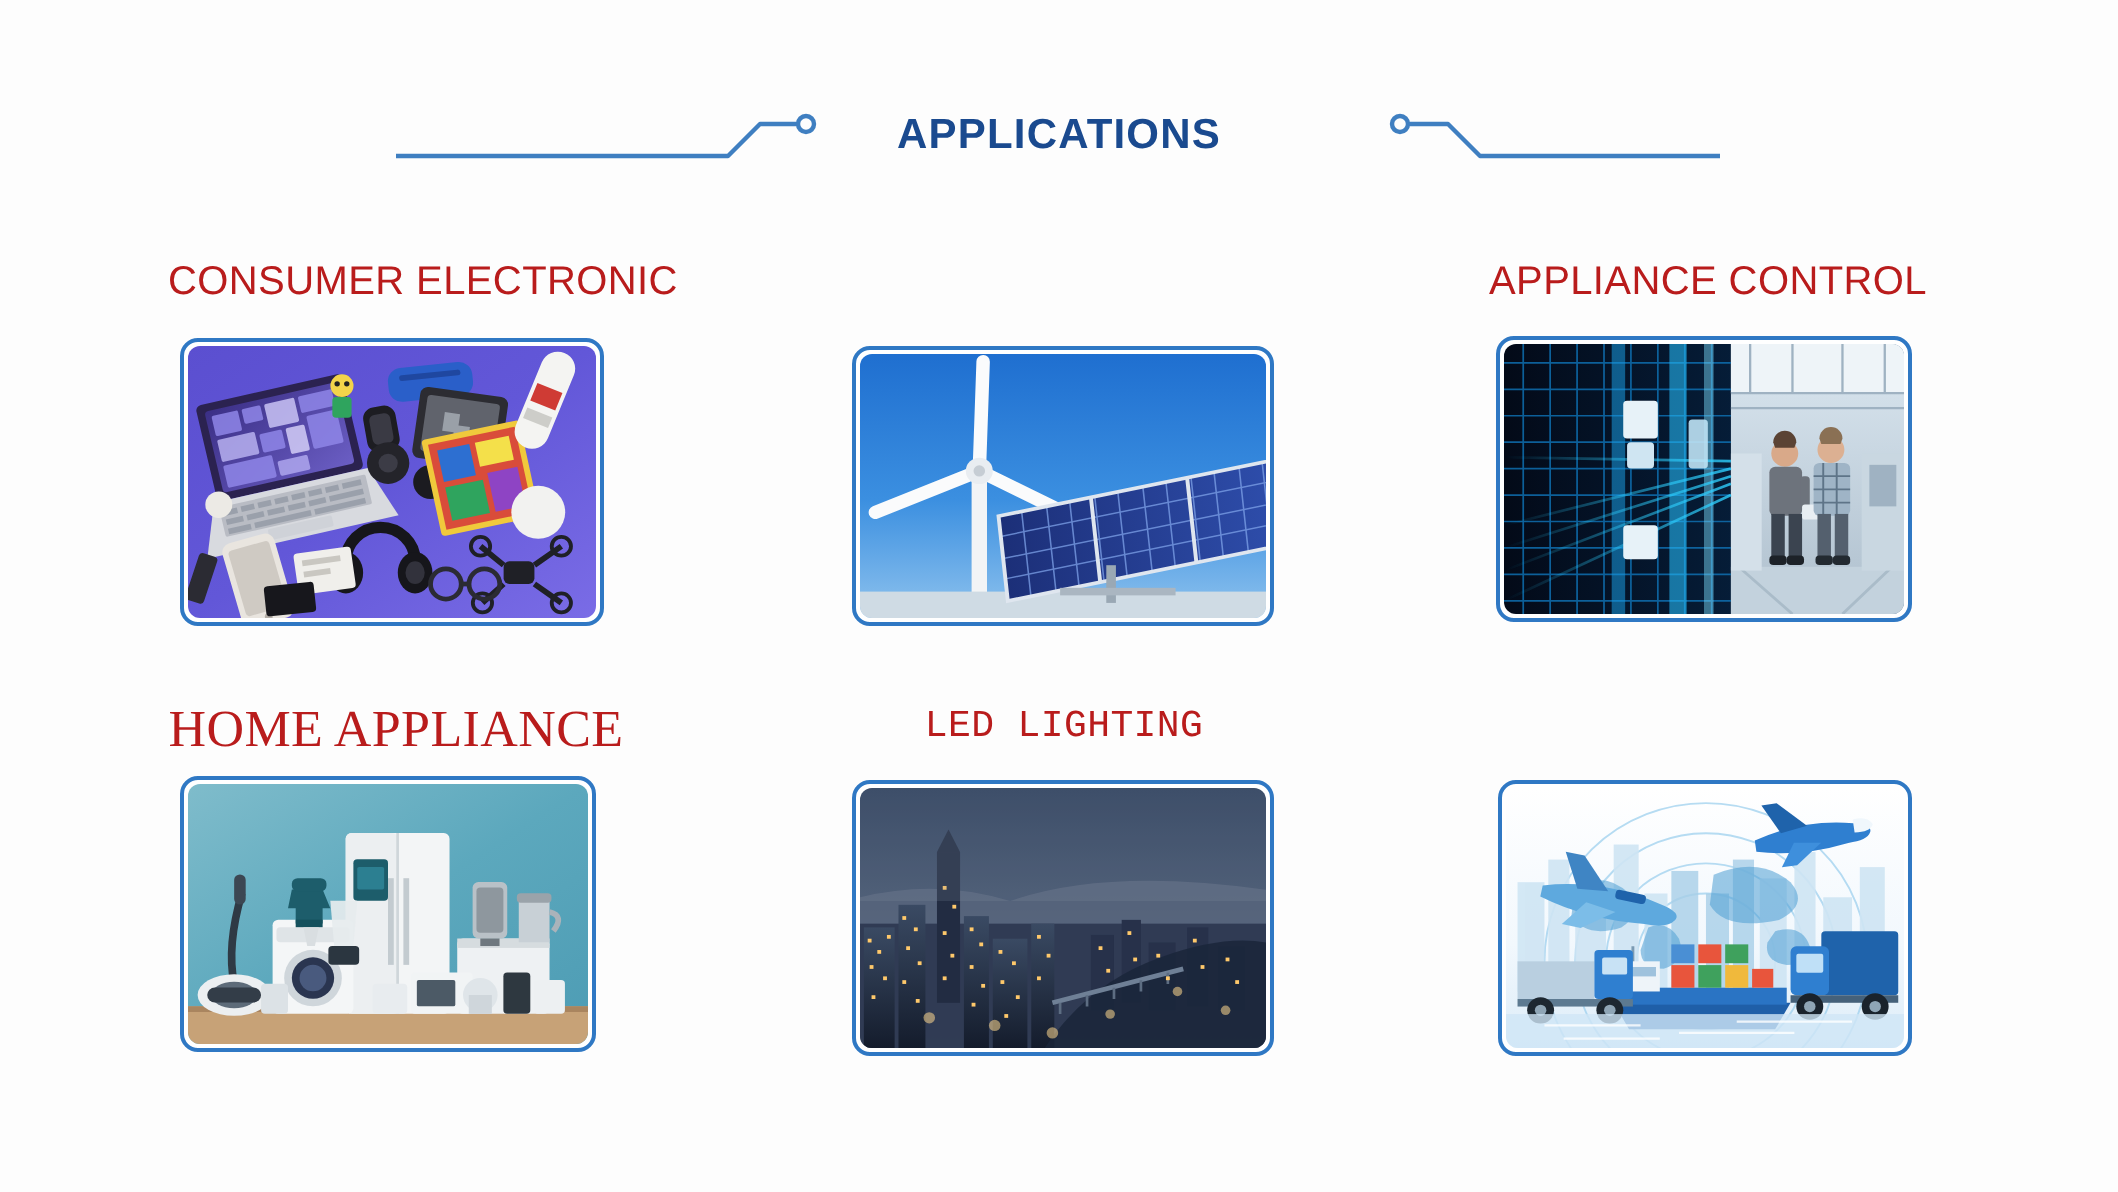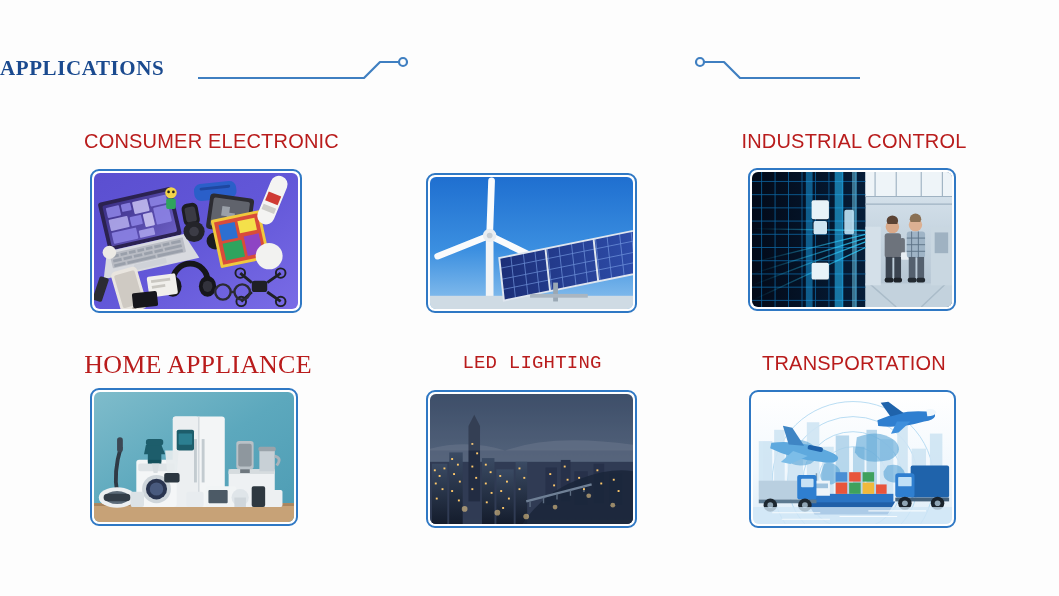--- a/index.html
+++ b/index.html
@@ -7,24 +7,23 @@
     width:1059px;height:596px;
     background:#fdfdfd;
     font-family:"Liberation Sans","DejaVu Sans",sans-serif;
     overflow:hidden;position:relative;
   }
   .page{position:absolute;inset:0;}
 
   
   .header{position:absolute;left:0;top:44px;width:1059px;height:48px;}
   .hdr-title{
-    position:absolute;left:0;top:0;width:1059px;
+    position:absolute;left:0;top:0;width:1059px;text-align:center;
     font-size:21px;font-weight:700;letter-spacing:.6px;color:#1a4a8f;
     line-height:48px;
-    font-family:Liberation Serif, serif;
   }
   .deco{position:absolute;top:0;}
   .deco svg{display:block;}
 
   
   .grid{position:absolute;left:0;top:120px;width:1059px;}
   .card{position:absolute;}
   .card-label{
     position:absolute;left:0;width:100%;text-align:center;
     color:#b91c1c;font-weight:400;white-space:nowrap;
@@ -250,21 +249,21 @@
             </g>
 
             <rect x="128" y="112" width="5" height="20" fill="#9aa8b4"></rect>
             <rect x="104" y="124" width="60" height="4" fill="#aab6c1"></rect>
           </svg>
         </div>
       </div>
     </div>
 
     <div class="card" style="left:740px;top:0;width:228px;height:200px;">
-      <div class="card-label" style="top:10px;font-size:20px;letter-spacing:.2px;">INDUSTRIAL CONTROL</div>
+      <div class="card-label" style="top:10px;font-size:20px;letter-spacing:.2px;">APPLIANCE CONTROL</div>
       <div class="thumb" style="left:8px;top:48px;width:208px;height:143px;">
         <div class="thumb-inner">
           <svg viewBox="0 0 208 143" preserveAspectRatio="none">
             <defs>
               <linearGradient id="icDark" x1="0" y1="0" x2="1" y2="0">
                 <stop offset="0" stop-color="#030a18"></stop>
                   <stop offset=".7" stop-color="#06213f"></stop>
                   <stop offset="1" stop-color="#0b3d6e"></stop>
               </linearGradient>
               <linearGradient id="icRoom" x1="0" y1="0" x2="0" y2="1">
@@ -519,21 +518,20 @@
                 <circle cx="190" cy="118" r="2.5"></circle>
             </g>
 
             <rect y="0" width="211" height="60" fill="#8b97a8" opacity=".18"></rect>
           </svg>
         </div>
       </div>
     </div>
 
     <div class="card" style="left:740px;top:220px;width:228px;height:200px;">
-      <div class="card-label" style="top:12px;font-size:20px;letter-spacing:.2px;">TRANSPORTATION</div>
       <div class="thumb" style="left:9px;top:50px;width:207px;height:138px;">
         <div class="thumb-inner">
           <svg viewBox="0 0 207 138" preserveAspectRatio="none">
             <defs>
               <linearGradient id="trBg" x1="0" y1="0" x2="0" y2="1">
                 <stop offset="0" stop-color="#ffffff"></stop>
                   <stop offset=".6" stop-color="#f2f8fd"></stop>
                   <stop offset="1" stop-color="#dcecf8"></stop>
               </linearGradient>
             </defs>

